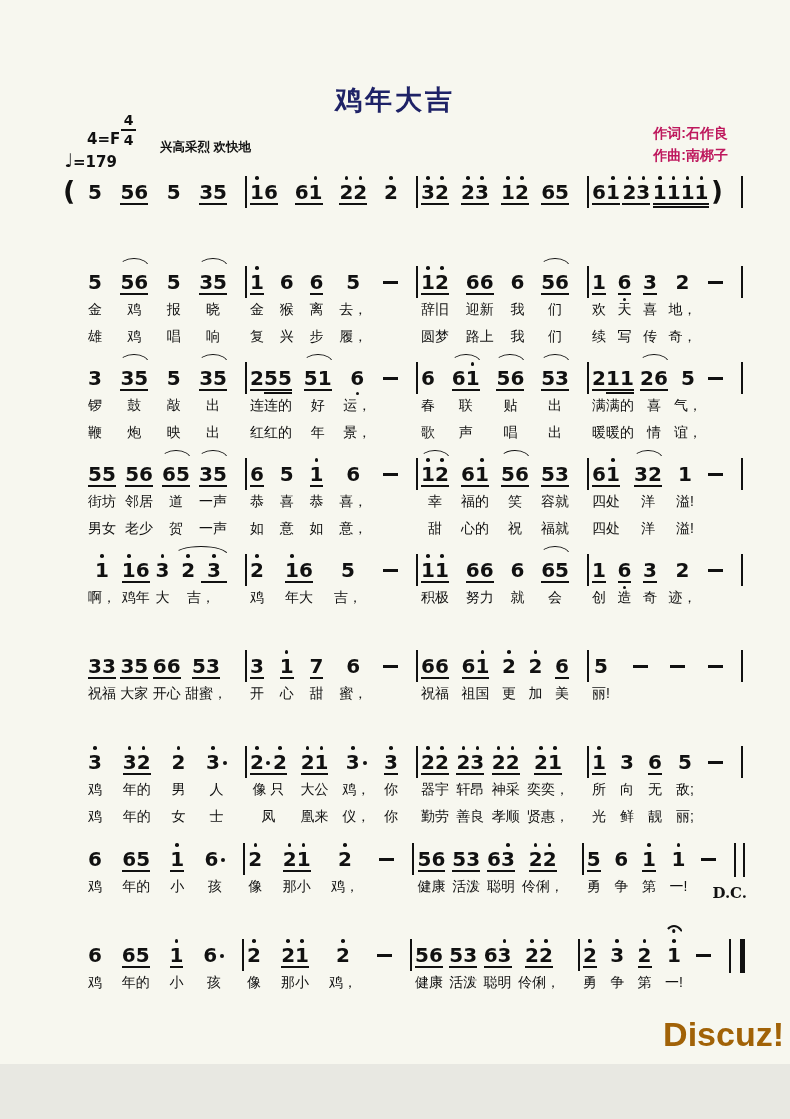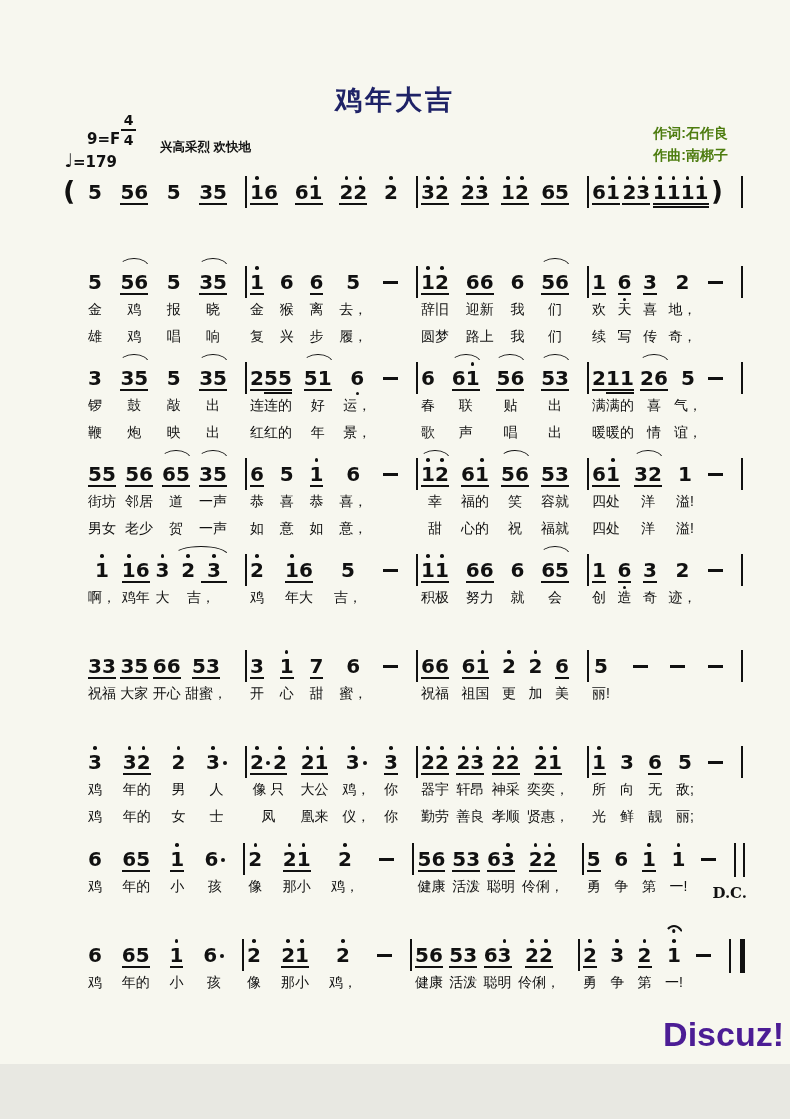--- a/index.html
+++ b/index.html
@@ -25,21 +25,21 @@
   .timesig .frac { display:block; }
   .timesig .fracbar { display:block; width:15px; height:2px; background:#111; margin:1px auto; }
   .tempo {
     position:absolute; left:64px; top:149px; font-size:15px; font-weight:700;
     font-family:"DejaVu Sans",sans-serif;
   }
   .tempo .glyph { font-size:19px; }
   .expr { position:absolute; left:160px; top:139px; font-size:12.5px; font-weight:700;text-align:center; }
   .credits {
     position:absolute; right:62px; top:122px; text-align:center;
-    font-size:14px; font-weight:700; color:#4d7c0f; line-height:22px;
+    font-size:14px; font-weight:700; color:#be185d; line-height:22px;
   }
   
   .score { position:absolute; left:0; top:0; width:790px; height:1119px; }
   .score-line { position:absolute; left:85px; width:660px; display:flex; align-items:flex-start; }
   .measure {
     display:flex; justify-content:space-between; align-items:flex-start;
     box-sizing:border-box; padding:0 18px 0 3px;
   }
   .cell { display:flex; flex-direction:column; align-items:center; }
   .note {
@@ -85,30 +85,30 @@
     font-family:"DejaVu Sans",sans-serif;
   }
   .note.closep { font-size:26px; line-height:21px; }
   .dc {
     position:absolute; right:-2px; top:37px; font-size:15px; font-weight:700;
     font-family:"DejaVu Serif","Liberation Serif",serif;
   }
   
   .watermark {
     position:absolute; right:6px; bottom:10px; font-size:34px; font-weight:700;
-    color:#4c1d95; letter-spacing:0; font-family:"Liberation Sans",sans-serif;
+    color:#a16207; letter-spacing:0; font-family:"Liberation Sans",sans-serif;
   }
 </style>
 </head>
 <body>
 
 <div class="page">
   <div class="title">鸡年大吉</div>
 
-  <div class="key">9=F</div>
+  <div class="key">4=F</div>
 
   <div class="timesig">
     <span class="frac">4</span>
     <span class="fracbar"></span>
     <span class="frac">4</span>
   </div>
 
   <div class="tempo">
     <span class="glyph">♩</span><span>=179</span>
   </div>

